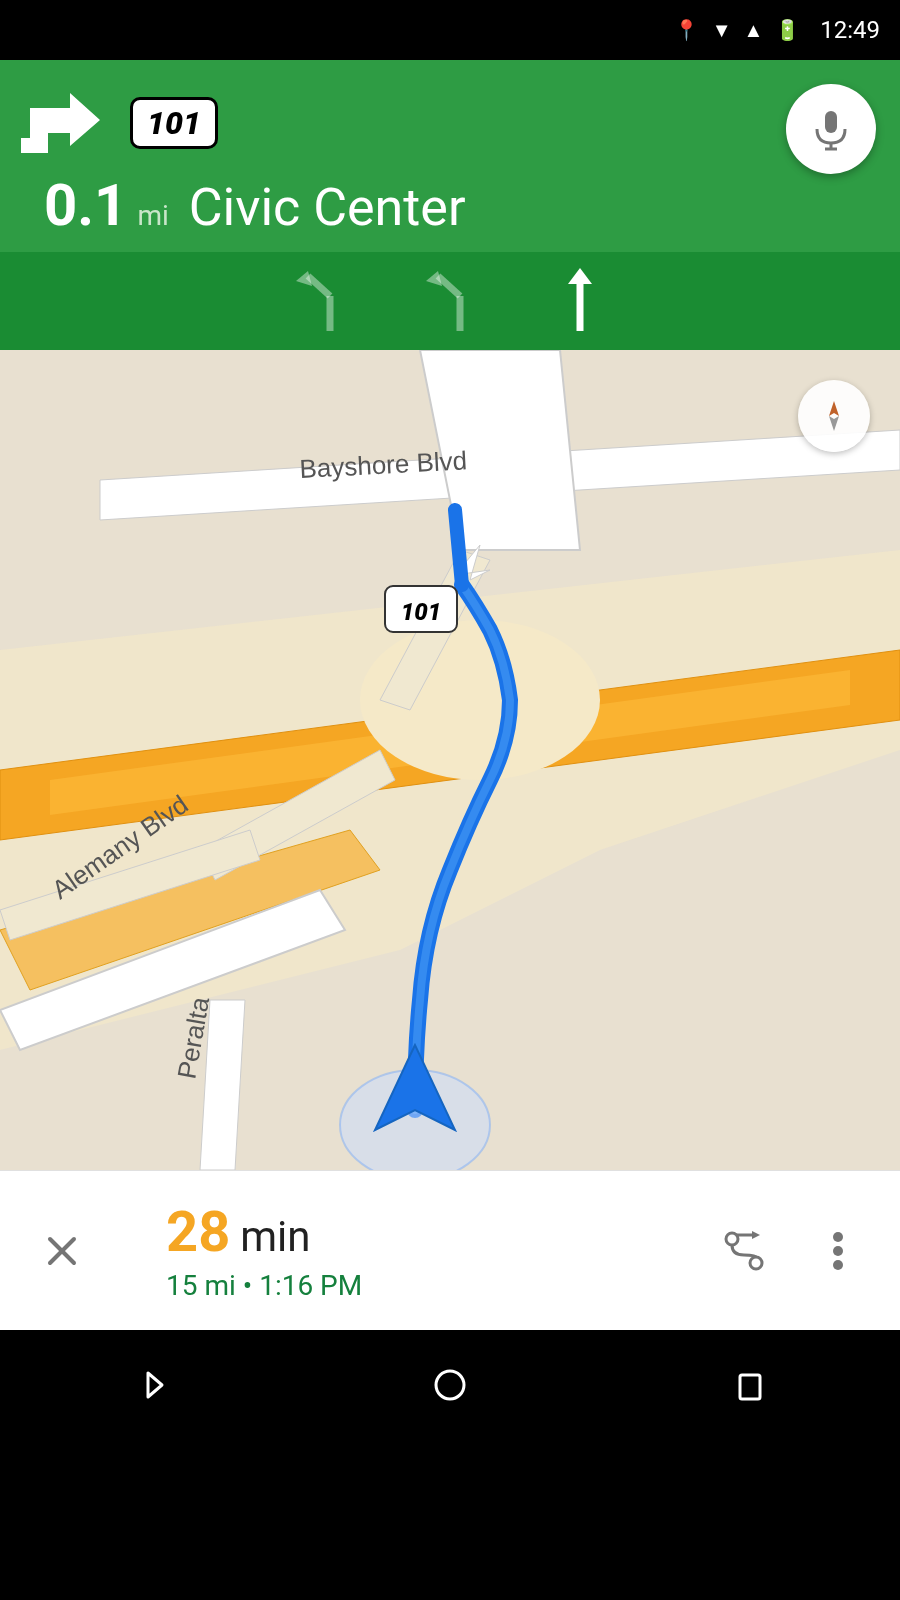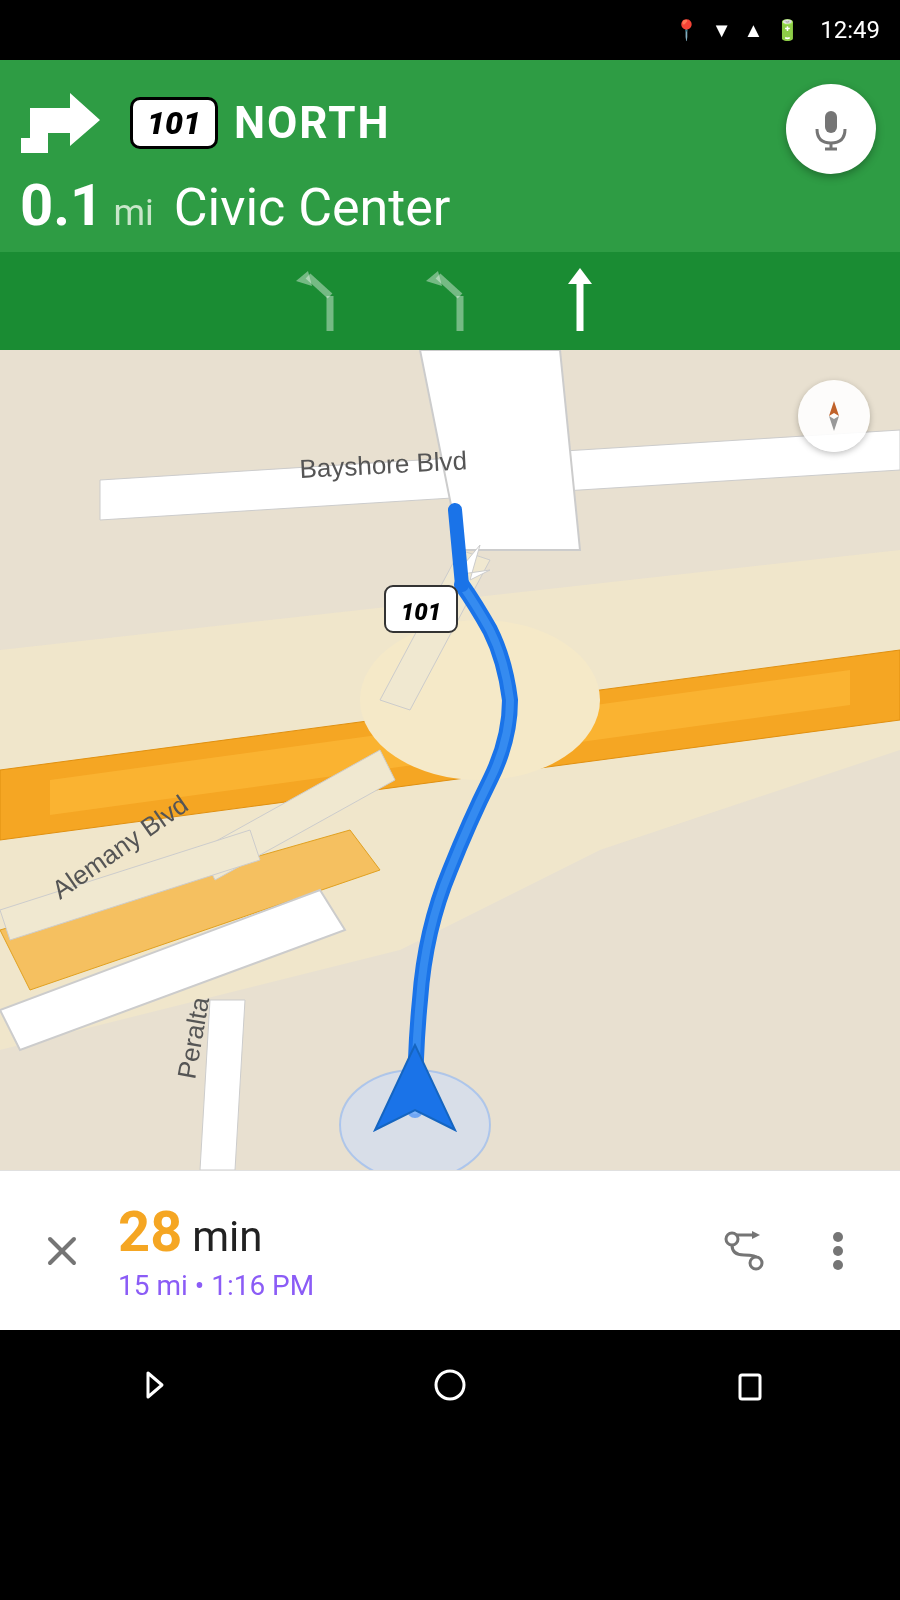--- a/index.html
+++ b/index.html
@@ -75,31 +75,32 @@
       font-size: 44px;
       font-weight: 700;
       color: #fff;
       letter-spacing: 2px;
     }
 
     #distance-row {
       display: flex;
       align-items: baseline;
       gap: 10px;
+      margin-left: 24px;
     }
 
     #distance-number {
       font-size: 58px;
       font-weight: 700;
       color: #fff;
       line-height: 1;
     }
 
     #distance-unit {
-      font-size: 36px;
+      font-size: 28px;
       color: #c8e6c9;
       font-weight: 400;
     }
 
     #street-name {
       font-size: 52px;
       font-weight: 400;
       color: #ffffff;
       margin-left: 10px;
     }
@@ -163,20 +164,21 @@
 
     
     #bottom-panel {
       width: 900px;
       height: 160px;
       background: #fff;
       display: flex;
       align-items: center;
       padding: 0 30px;
       border-top: 1px solid #e0e0e0;
+      gap: 48px;
     }
 
     #cancel-btn {
       width: 64px;
       height: 64px;
       display: flex;
       align-items: center;
       justify-content: center;
       cursor: pointer;
       color: #757575;
@@ -203,21 +205,21 @@
 
     #eta-min-label {
       font-size: 42px;
       font-weight: 400;
       color: #212121;
       text-align: center;
     }
 
     #eta-details {
       font-size: 28px;
-      color: #8b5cf6;
+      color: #15803d;
       margin-top: 4px;
     }
 
     #action-buttons {
       display: flex;
       gap: 30px;
       align-items: center;
       flex-shrink: 0;
     }
 
@@ -265,21 +267,20 @@
 
 <div id="nav-header">
   <div id="direction-row">
 
     <svg id="turn-arrow" viewBox="0 0 90 90">
       <polygon points="10,75 10,30 50,30 50,15 80,42 50,68 50,55 28,55 28,75" fill="white"></polygon>
       <line x1="10" y1="75" x2="10" y2="60" stroke="white" stroke-width="18"></line>
     </svg>
     <div id="highway-info">
       <div id="highway-shield">101</div>
-      <div id="highway-direction">NORTH</div>
     </div>
   </div>
   <div id="distance-row">
     <span id="distance-number">0.1</span>
     <span id="distance-unit">mi</span>
     <span id="street-name">Civic Center</span>
   </div>
 
   <div id="mic-button">
     <svg width="44" height="44" viewBox="0 0 44 44">

